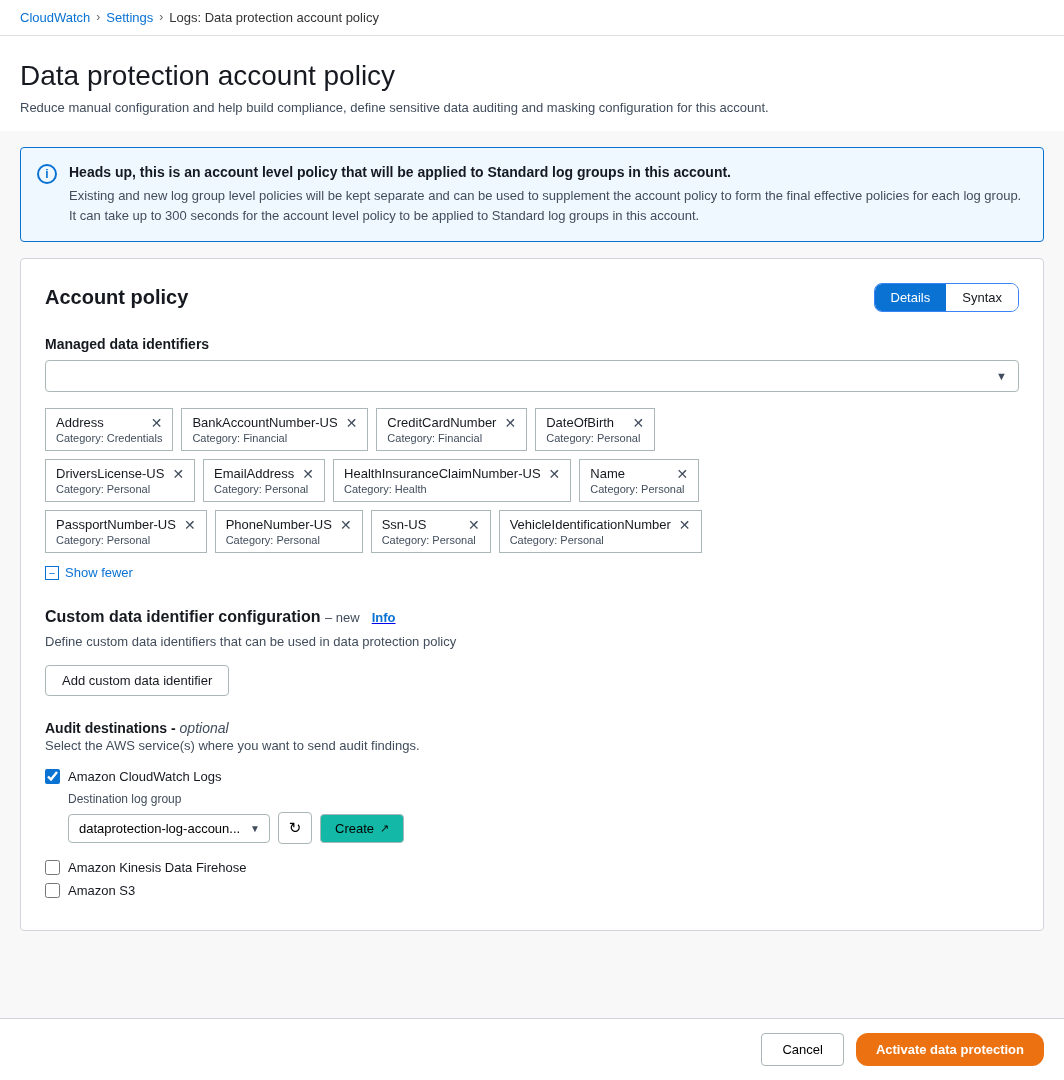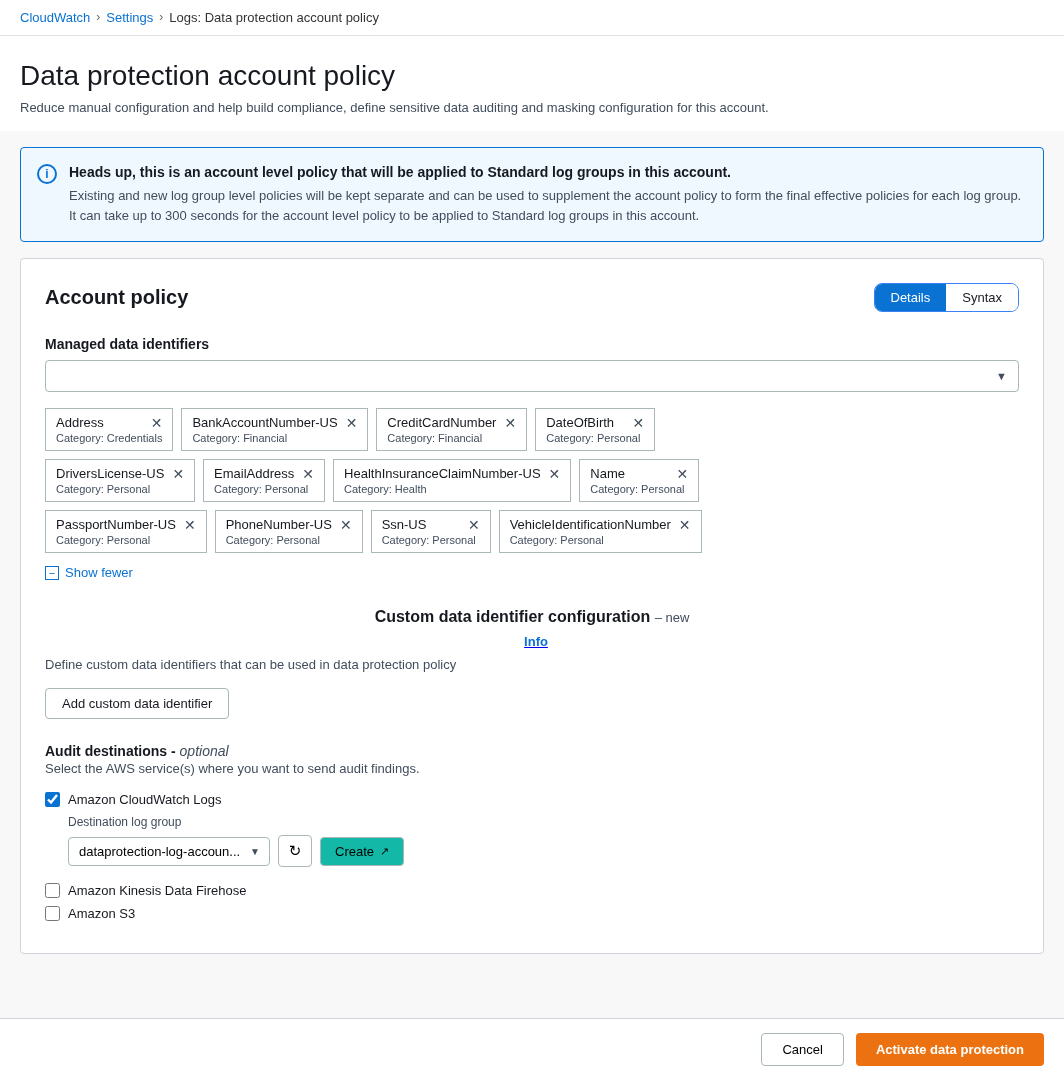--- a/index.html
+++ b/index.html
@@ -59,21 +59,21 @@
     .destination-controls { display: flex; align-items: center; gap: 8px; margin-left: 23px; margin-bottom: 16px; }
     .dest-select { padding: 6px 28px 6px 10px; border: 1px solid #aab7b8; border-radius: 4px; background: #fff; font-size: 13px; min-width: 200px; appearance: none; cursor: pointer; }
     .dest-wrapper { position: relative; }
     .dest-wrapper::after { content: '▼'; position: absolute; right: 10px; top: 50%; transform: translateY(-50%); font-size: 10px; color: #414d5c; pointer-events: none; }
     .refresh-btn { width: 34px; height: 32px; border: 1px solid #aab7b8; border-radius: 4px; background: #fff; cursor: pointer; display: flex; align-items: center; justify-content: center; font-size: 15px; }
     .create-btn { padding: 6px 14px; border: 1px solid #aab7b8; border-radius: 4px; background: #14b8a6; font-size: 13px; cursor: pointer; display: flex; align-items: center; gap: 6px; }
     .external-icon { font-size: 11px; }
 
     .footer-bar { position: fixed; bottom: 0; left: 0; right: 0; background: #fff; border-top: 1px solid #d1d5db; padding: 14px 20px; display: flex; justify-content: flex-end; gap: 12px; }
     .cancel-btn { padding: 8px 20px; border: 1px solid #aab7b8; border-radius: 4px; background: #fff; font-size: 13px; cursor: pointer; }
-    .activate-btn { padding: 8px 20px; border: none; border-radius: 4px; background: #ec7211; color: #fff; font-size: 13px; font-weight: 600; cursor: pointer; }
+    .activate-btn { padding: 8px 20px; border: none; border-radius: 12px; background: #ec7211; color: #fff; font-size: 13px; font-weight: 600; cursor: pointer; }
 
     .tags-grid { display: flex; flex-direction: column; gap: 0; }
 
     body { padding-bottom: 70px; }
 
     .info-icon-circle { width: 20px; height: 20px; border: 2px solid #0972d3; border-radius: 50%; display: flex; align-items: center; justify-content: center; font-size: 12px; font-weight: 700; color: #0972d3; flex-shrink: 0; }
   </style>
 </head>
 <body>
 
@@ -211,21 +211,21 @@
       </div>
     </div>
 
     <a class="show-fewer-link" href="#">
       <span style="width:14px;height:14px;border:1px solid #0972d3;display:inline-flex;align-items:center;justify-content:center;font-size:11px;color:#0972d3;">−</span>
       <span>Show fewer</span>
     </a>
   </div>
 
   <div style="margin-top: 28px;">
-    <div style="display:flex; align-items:center; gap:4px; margin-bottom:4px;flex-direction:column;">
+    <div style="display:flex; align-items:center; gap:4px; margin-bottom:4px;">
       <span class="custom-section-title">
         <span>Custom data identifier configuration</span>
         <span class="new-badge">– new</span>
       </span>
       <a href="#" class="custom-section-title" style="font-size:13px;">
         <span class="info-link">Info</span>
       </a>
     </div>
     <p class="custom-section-subtitle">Define custom data identifiers that can be used in data protection policy</p>
     <button class="add-btn">Add custom data identifier</button>

